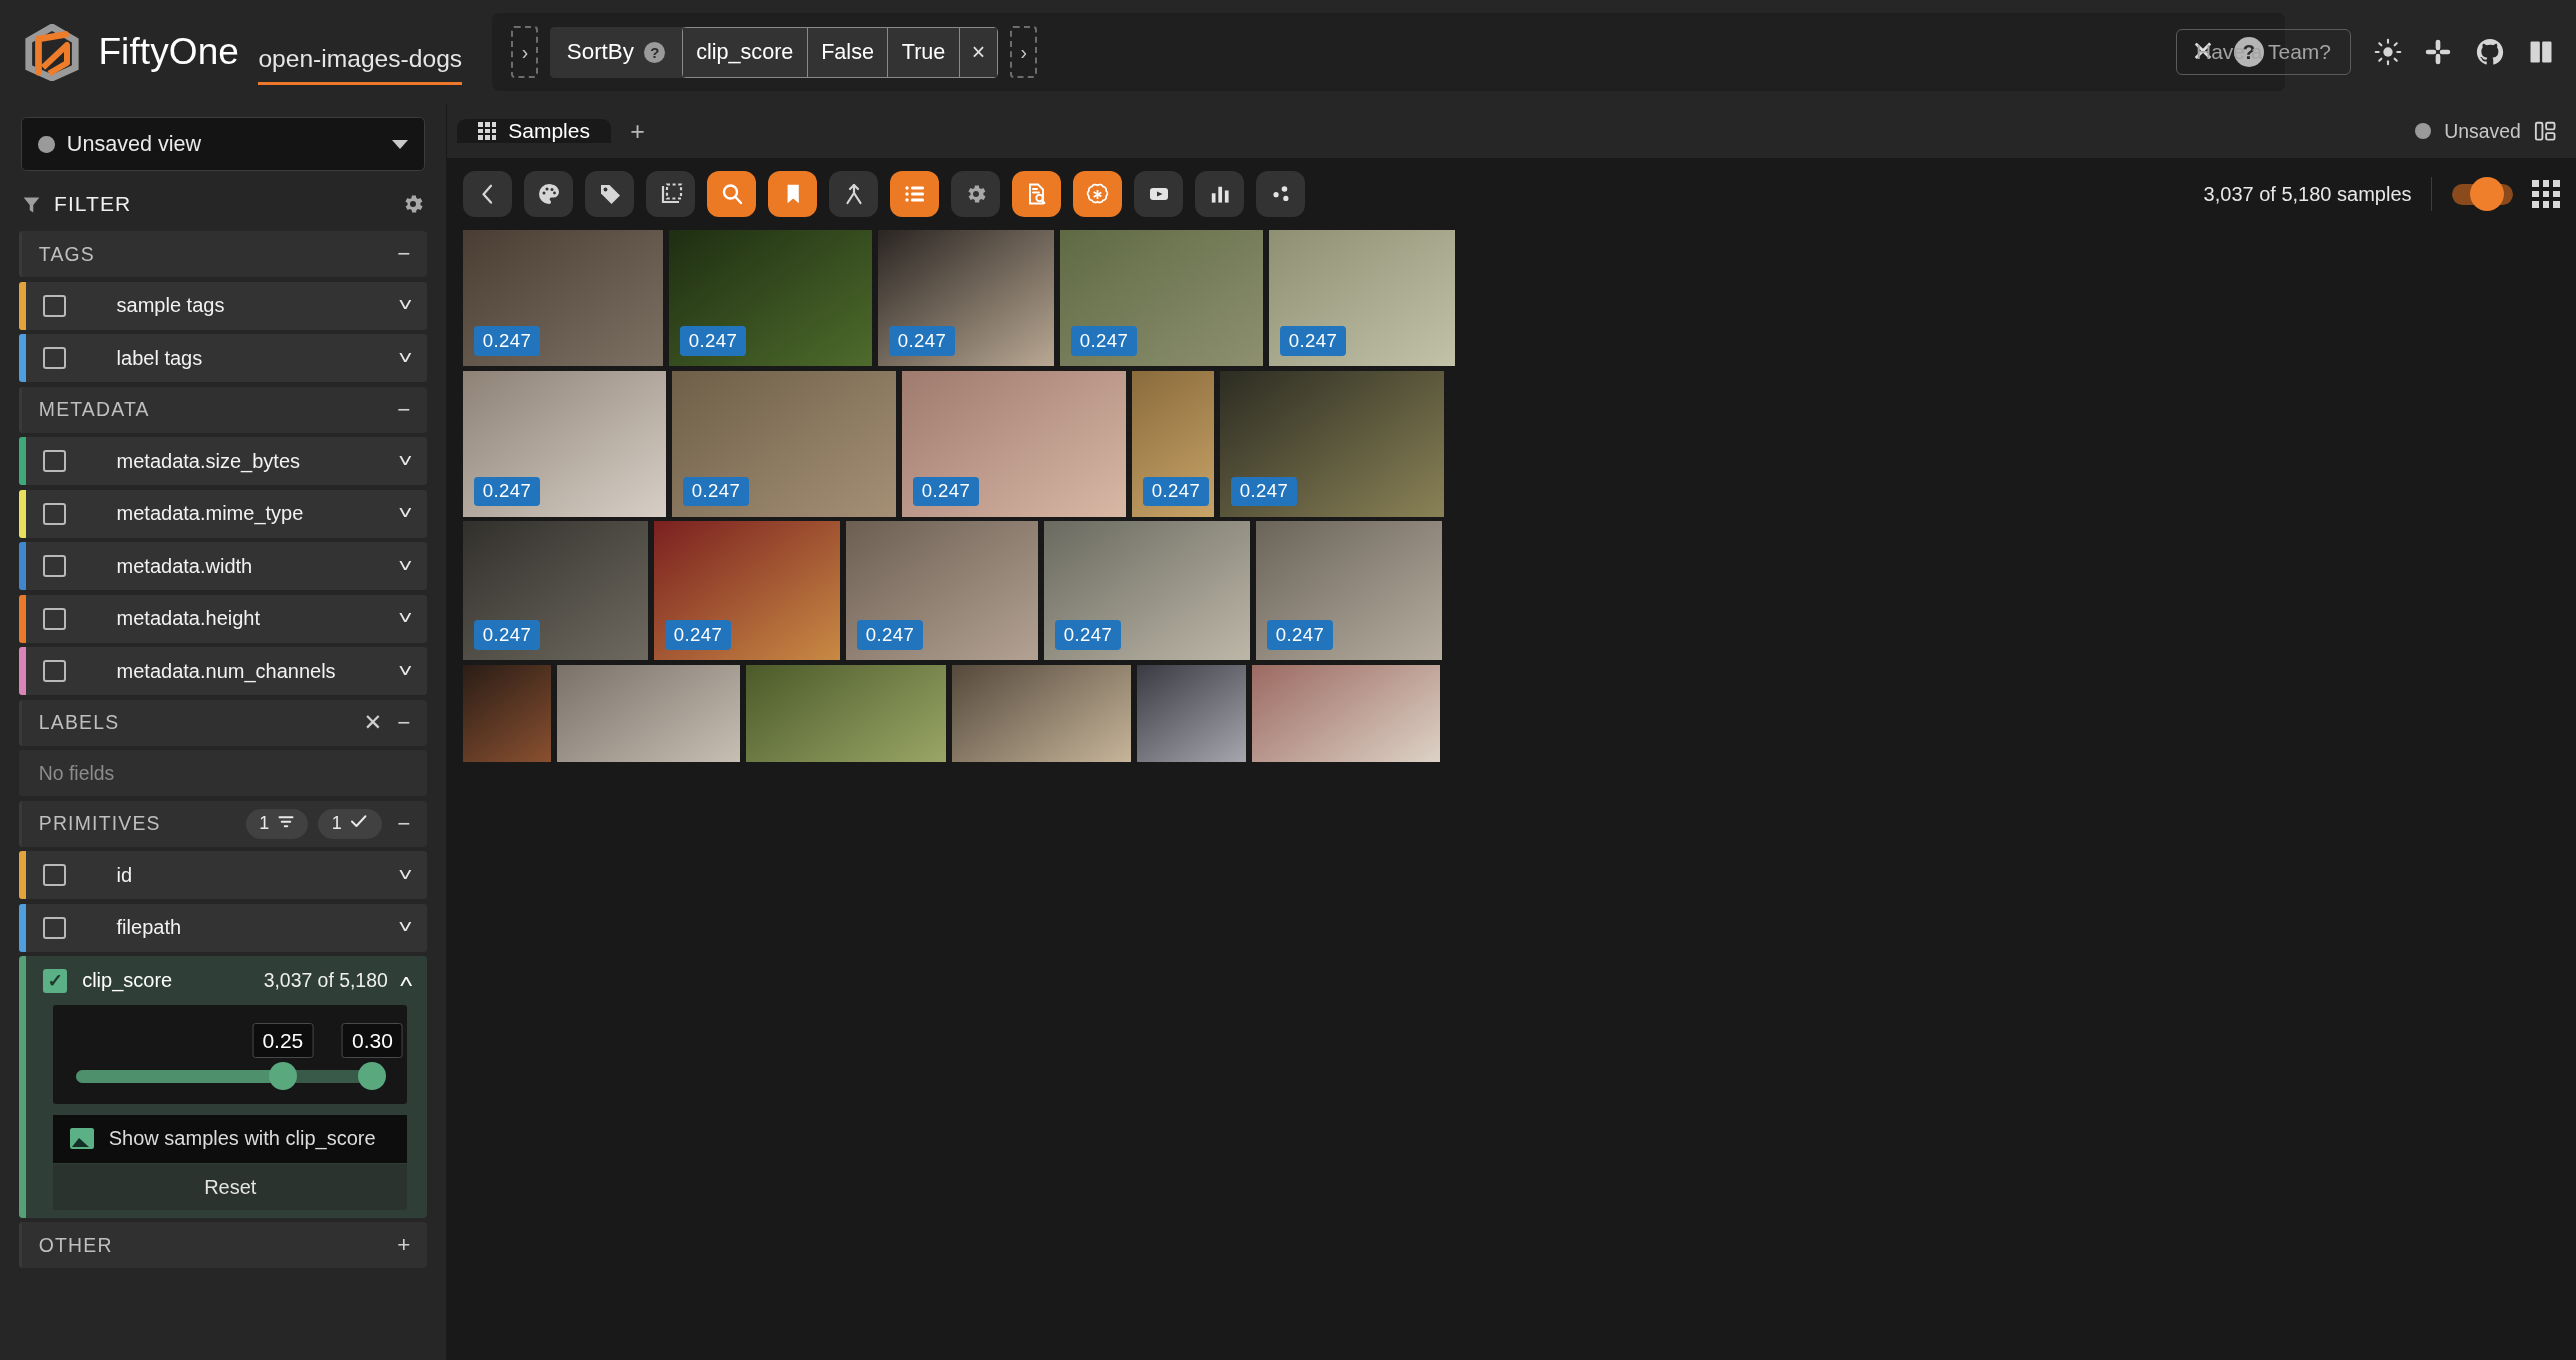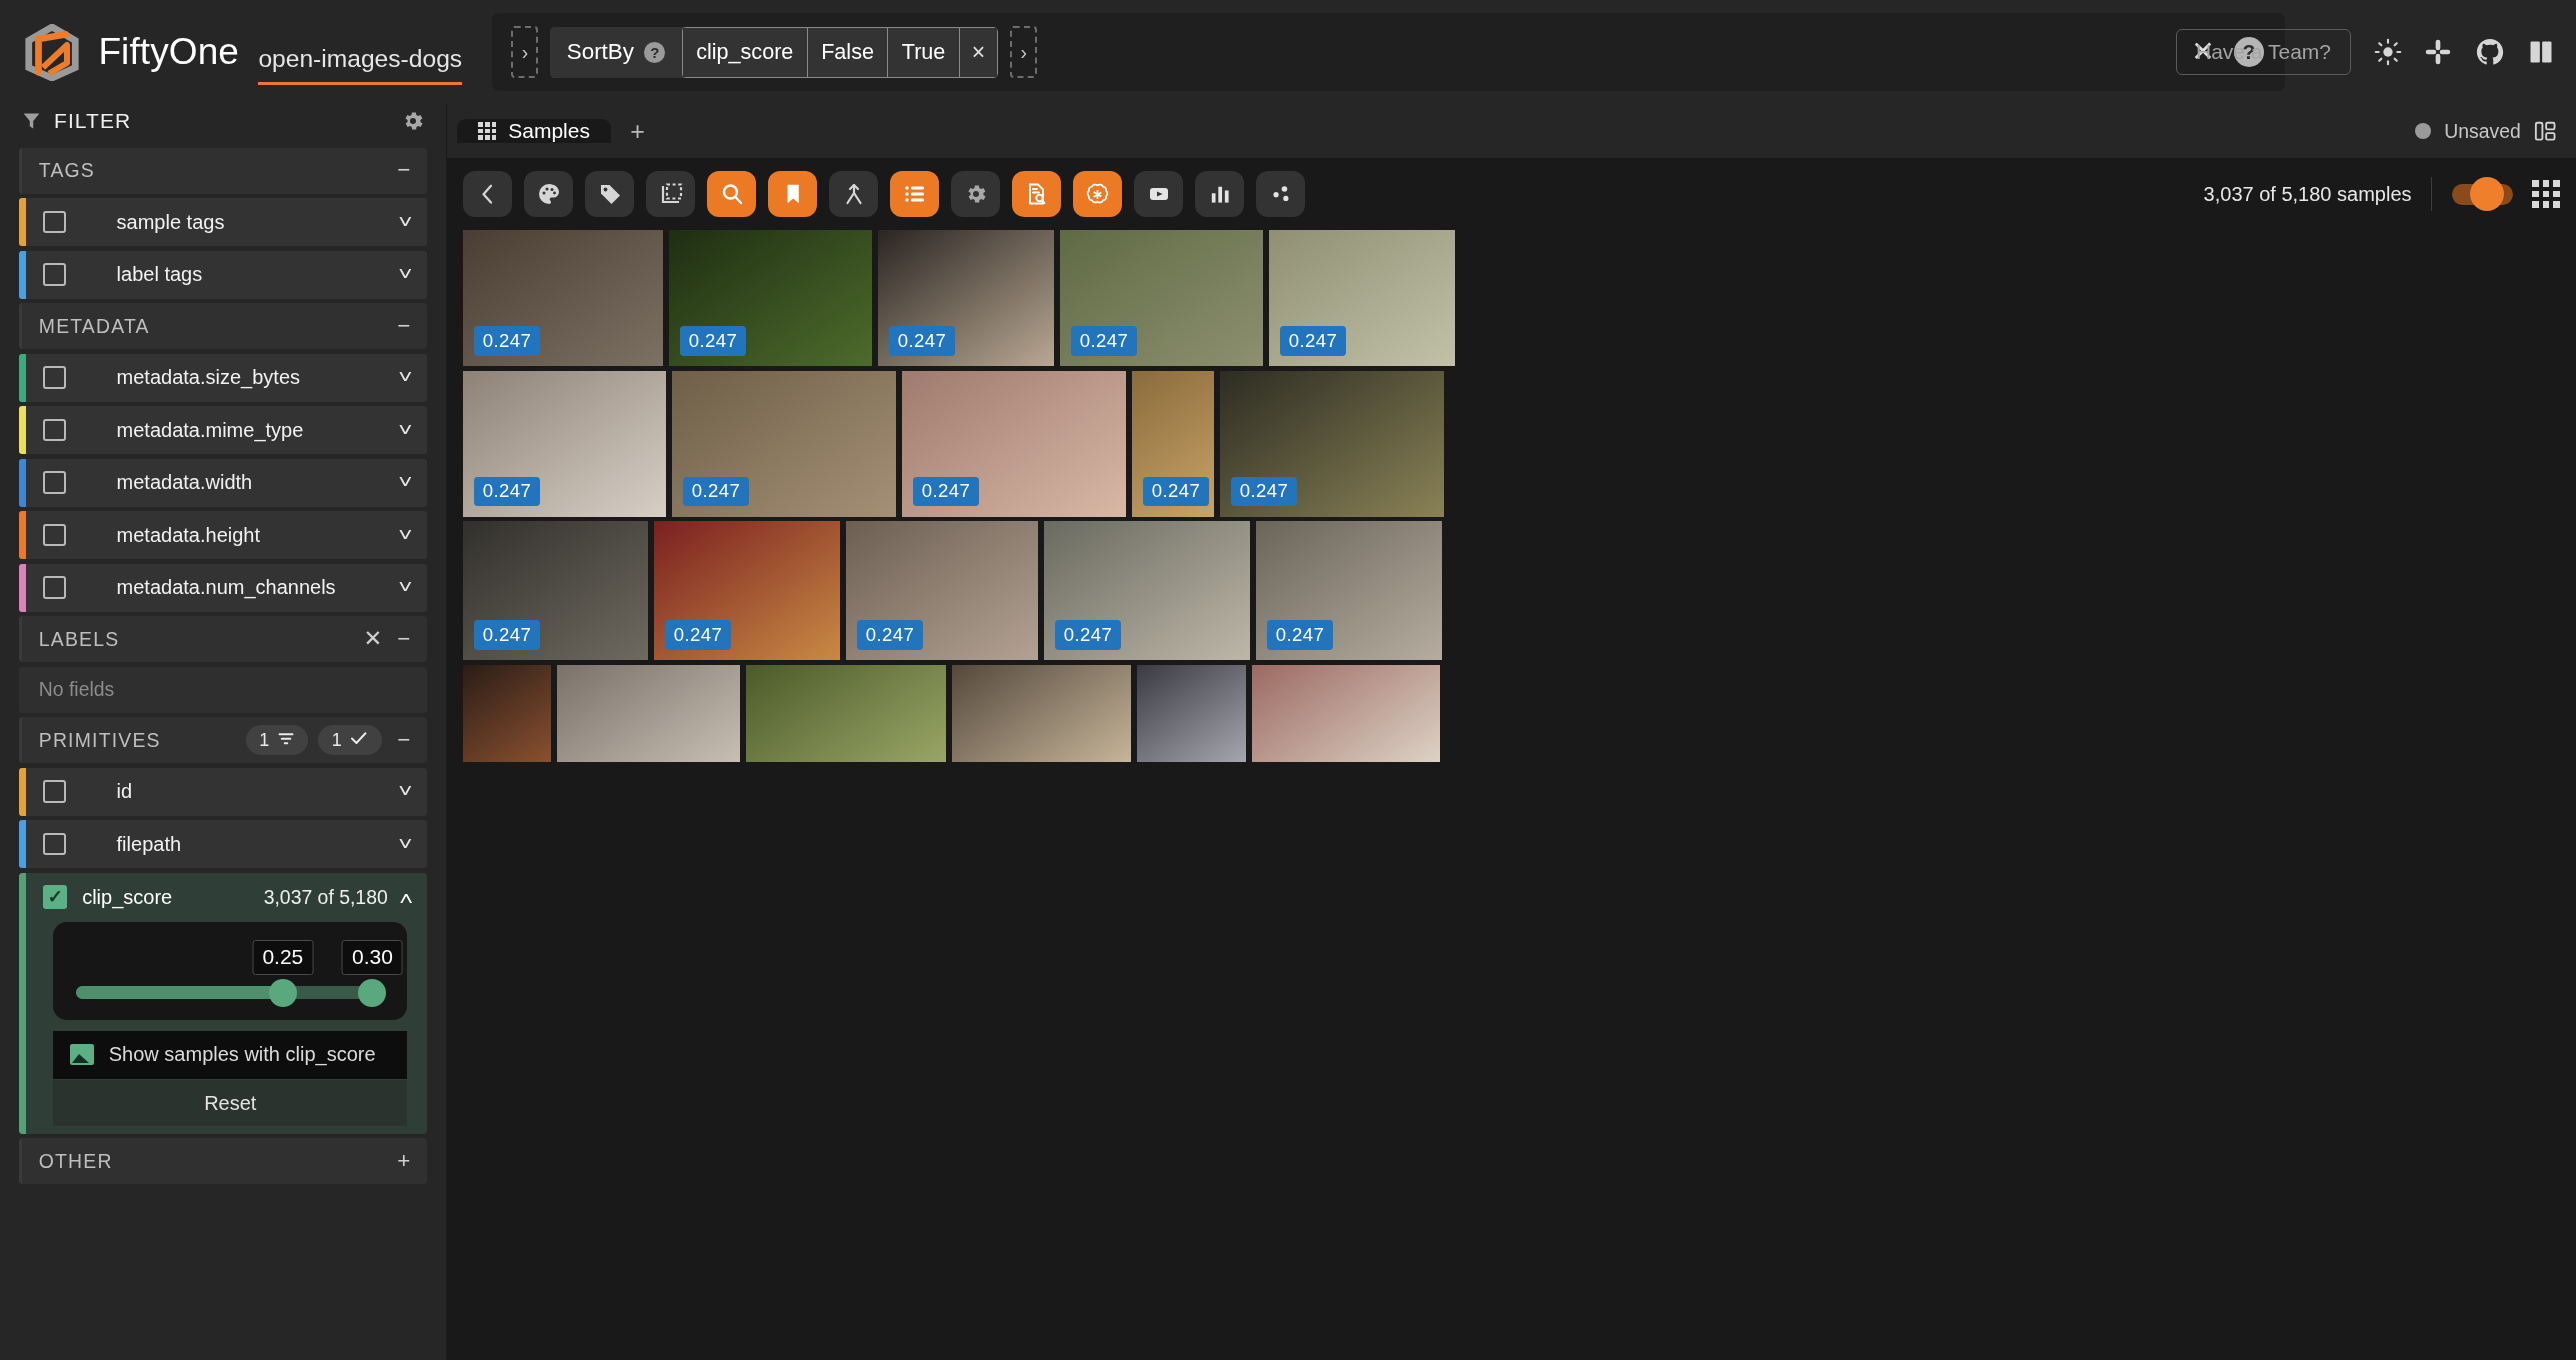--- a/index.html
+++ b/index.html
@@ -157,21 +157,21 @@
   .cbox-checked {
     width: 24px; height: 24px; border-radius: 3px; background: #5cb085;
     margin-left: 10.4px; margin-right: 15px; flex-shrink: 0;
     display: flex; align-items: center; justify-content: center;
     color: #1d3a2a; font-size: 18.6px; font-weight: bold;
   }
   .active-label { font-size: 20px; color: #ffffff; flex: 1; }
   .active-count { font-size: 19.4px; color: #efefef; margin-right: 13.4px; }
   .chev-up { font-size: 18px; color: #ffffff; transform: scaleX(1.35) rotate(180deg); }
 
-  .slider-panel { background: #161616; margin: 0 19.4px 0 34px; border-radius: 14px; padding: 18px 22.4px 21px 22.4px; text-align: right; }
+  .slider-panel { background: #161616; margin: 0 19.4px 0 34px; border-radius: 3px; padding: 18px 22.4px 21px 22.4px; text-align: right; }
   .slider-values { display: flex; position: relative; height: 42px; }
   .val-box {
     position: absolute; background: #0d0d0d; border: 1.5px solid #4a4a4a; border-radius: 3px;
     padding: 4.5px 9px; font-size: 21px; color: #fff; transform: translateX(-50%);
   }
   .slider-track { position: relative; height: 13.4px; background: #3a5a49; border-radius: 6.7px; margin-top: 4.5px; }
   .slider-fill { position: absolute; height: 13.4px; background: #4e8f6c; border-radius: 6.7px; }
   .knob {
     position: absolute; width: 28px; height: 28px; border-radius: 50%;
     background: #5aa87d; top: -7.5px; transform: translateX(-50%); cursor: pointer;
@@ -335,20 +335,27 @@
           <rect x="13" y="3" width="8" height="18" rx="1"></rect>
         </svg>
       </span>
     </div>
   </div>
 
   <div class="body">
 
     <div class="sidebar">
 
+      <div class="view-select-wrap">
+        <div class="view-select">
+          <span class="dot-gray"></span>
+          <span class="view-select-label">Unsaved view</span>
+          <span class="caret-down"></span>
+        </div>
+      </div>
 
       <div class="filter-head">
         <span class="funnel">
           <svg width="21" height="21" viewBox="0 0 24 24" fill="#9e9e9e">
             <path d="M3 4h18l-7 8.5V21l-4-2.5v-6z"></path>
           </svg>
         </span>
         <span class="filter-title">FILTER</span>
         <span class="icon-btn">
           <svg width="24" height="24" viewBox="0 0 24 24" fill="#a8a8a8">

